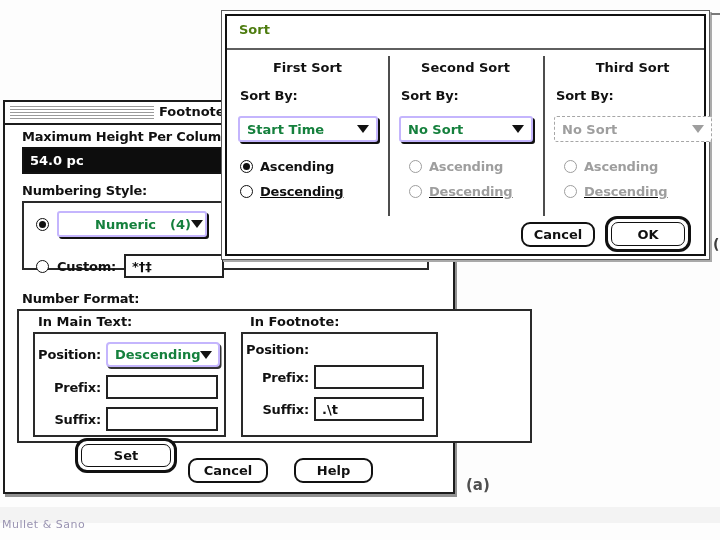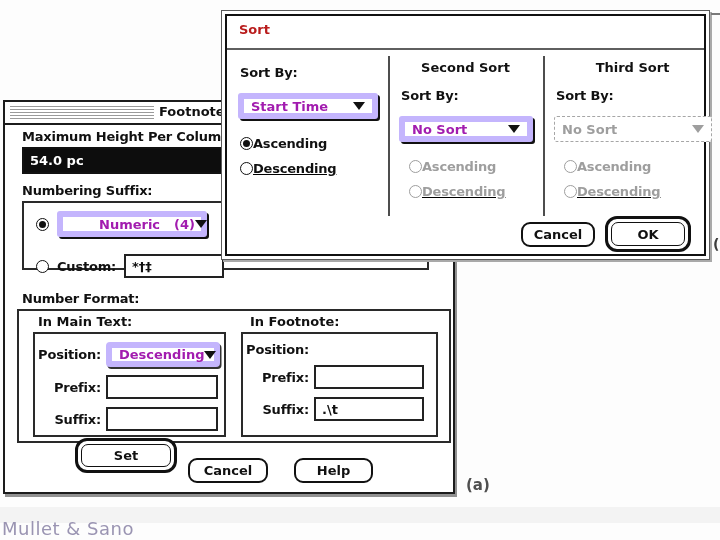--- a/index.html
+++ b/index.html
@@ -7,23 +7,23 @@
        font-family:"DejaVu Sans","Liberation Sans",sans-serif;}
   .screen{position:relative;width:720px;height:540px;overflow:hidden;}
 
   
   .lbl{font-weight:bold;font-size:13px;color:#111;letter-spacing:-0.2px;white-space:pre;}
   .gray{color:#9e9e9e;}
   .radio{width:13px;height:13px;border:1.5px solid #111;border-radius:50%;
          background:#fff;display:inline-block;flex:none;position:relative;box-sizing:border-box;}
   .radio.checked::after{content:"";position:absolute;inset:2px;background:#111;border-radius:50%;}
   .radio.dis{border-color:#9e9e9e;}
-  .dropdown{display:flex;align-items:center;background:#fff;border:6px solid #c4b5fd;
+  .dropdown{display:flex;align-items:center;background:#fff;border:2px solid #c4b5fd;
             box-shadow:2px 2px 0 #111;padding:0 7px;height:26px;border-radius:3px;
-            font-weight:bold;font-size:13px;color:#a21caf;box-sizing:border-box;}
+            font-weight:bold;font-size:13px;color:#15803d;box-sizing:border-box;}
   .dropdown .tri{width:0;height:0;border-left:6px solid transparent;border-right:6px solid transparent;
                  border-top:8px solid #111;margin-left:auto;}
   .dropdown.dis{border:1.5px dashed #a6a6a6;box-shadow:none;color:#9e9e9e;}
   .dropdown.dis .tri{border-top-color:#9e9e9e;}
   .field{background:#fff;border:2px solid #222;display:flex;align-items:center;
          padding:0 6px;font-weight:bold;font-size:13px;color:#111;box-sizing:border-box;white-space:pre;}
   .btn{display:flex;align-items:center;justify-content:center;border:2px solid #111;
        border-radius:9px;background:#fff;font-weight:bold;font-size:13px;color:#111;box-sizing:border-box;}
   .ring{border:3px solid #111;border-radius:12px;padding:3px;background:#fff;display:flex;
         position:absolute;box-sizing:border-box;}
@@ -45,36 +45,36 @@
   .row{display:flex;align-items:center;gap:8px;}
   .boxlabel{position:absolute;top:-1px;font-weight:bold;font-size:13px;color:#111;background:#fff;padding:0 3px;}
   .frow{display:flex;align-items:center;margin-top:8px;}
   .frow .lab{width:66px;text-align:right;margin-right:5px;flex:none;}
   .dd-sm{height:25px;box-shadow:1.5px 2px 0 #333;border-radius:4px;}
 
   
   .sortdlg{position:absolute;left:221px;top:10px;width:489px;height:250px;background:#fff;
            border:1px solid #5a5a5a;padding:3px;box-shadow:2px 2px 0 #a9a9a9;z-index:10;box-sizing:border-box;}
   .sortinner{border:2px solid #111;width:100%;height:100%;position:relative;box-sizing:border-box;background:#fff;}
-  .sorttitle{position:absolute;left:12px;top:6px;font-weight:bold;font-size:13px;color:#b91c1c;}
+  .sorttitle{position:absolute;left:12px;top:6px;font-weight:bold;font-size:13px;color:#4d7c0f;}
   .sortsep{position:absolute;left:0;right:0;top:32px;height:2px;background:#5f5f5f;}
   .vline{position:absolute;top:40px;height:160px;width:2px;background:#4d4d4d;}
   .v1{left:161px;} .v2{left:316px;}
   .scol{position:absolute;top:36px;height:170px;}
   .scol .head{text-align:center;margin-top:8px;font-weight:bold;font-size:13px;color:#111;}
   .scol .sortby{margin:13px 0 0 13px;}
   .scol .dd{margin:13px 10px 0 11px;}
-  .scol .rrow{margin:17px 0 0 13px;display:flex;align-items:center;}
+  .scol .rrow{margin:17px 0 0 13px;display:flex;align-items:center;gap:7px;}
   .scol .rrow + .rrow{margin-top:10px;text-decoration:underline;}
   .scol.c2 .rrow, .scol.c3 .rrow{margin-left:21px;}
 
   
   .band{position:absolute;left:0;top:507px;width:720px;height:16px;background:#f3f3f3;z-index:1;}
   .caption-a{position:absolute;left:466px;top:476px;font-size:15px;font-weight:bold;color:#4f4f4f;z-index:6;}
-  .credit{position:absolute;left:2px;top:518px;font-size:18px;color:#9a94b2;letter-spacing:0.5px;z-index:6;}
+  .credit{position:absolute;left:2px;top:518px;font-size:11px;color:#9a94b2;letter-spacing:0.5px;z-index:6;}
   .fragb{position:absolute;left:713px;top:236px;font-size:14px;font-weight:bold;color:#3d3d3d;z-index:12;}
   .topline{position:absolute;left:711px;top:13px;width:9px;height:2px;background:#7a7a7a;z-index:12;}
 </style>
 </head>
 <body>
 
 <div class="screen">
 
   <div class="band"></div>
 
@@ -82,21 +82,21 @@
     <div class="titlebar">
       <div class="stripes"></div>
       <span class="fntitle">Footnote</span>
     </div>
 
     <div class="lbl" style="position:absolute;left:17px;top:27px;">Maximum Height Per Column</div>
     <div class="hlfield">
       <span>54.0 pc</span>
     </div>
 
-    <div class="lbl" style="position:absolute;left:17px;top:81px;">Numbering Suffix:</div>
+    <div class="lbl" style="position:absolute;left:17px;top:81px;">Numbering Style:</div>
 
     <div class="groupbox" style="left:17px;top:99px;width:407px;height:69px;">
       <div class="row" style="margin:8px 0 0 12px;">
         <span class="radio checked"></span>
         <div class="dropdown" style="width:150px;padding-left:36px;">
           <span>Numeric</span>
           <span style="margin-left:14px;">(4)</span>
           <span class="tri"></span>
         </div>
       </div>
@@ -104,21 +104,21 @@
         <span class="radio"></span>
         <span class="lbl">Custom:</span>
         <div class="field" style="width:100px;height:24px;">
           <span>*†‡</span>
         </div>
       </div>
     </div>
 
     <div class="lbl" style="position:absolute;left:17px;top:189px;">Number Format:</div>
 
-    <div class="groupbox" style="left:12px;top:207px;width:434px;height:134px;">
+    <div class="groupbox" style="left:12px;top:207px;width:515px;height:134px;">
 
       <span class="boxlabel" style="left:16px;top:3px;position:absolute;">In Main Text:</span>
       <div class="groupbox" style="left:14px;top:21px;width:193px;height:105px;">
         <div class="frow">
           <span class="lbl lab">Position:</span>
           <div class="dropdown dd-sm" style="width:114px;">
             <span>Descending</span>
             <span class="tri"></span>
           </div>
         </div>
@@ -164,20 +164,21 @@
   </div>
 
   <div class="sortdlg">
     <div class="sortinner">
       <div class="sorttitle">Sort</div>
       <div class="sortsep"></div>
       <div class="vline v1"></div>
       <div class="vline v2"></div>
 
       <div class="scol c1" style="left:0;width:161px;">
+        <div class="head">First Sort</div>
         <div class="lbl sortby">Sort By:</div>
         <div class="dropdown dd">
           <span>Start Time</span>
           <span class="tri"></span>
         </div>
         <div class="rrow">
           <span class="radio checked"></span>
           <span class="lbl">Ascending</span>
         </div>
         <div class="rrow">

